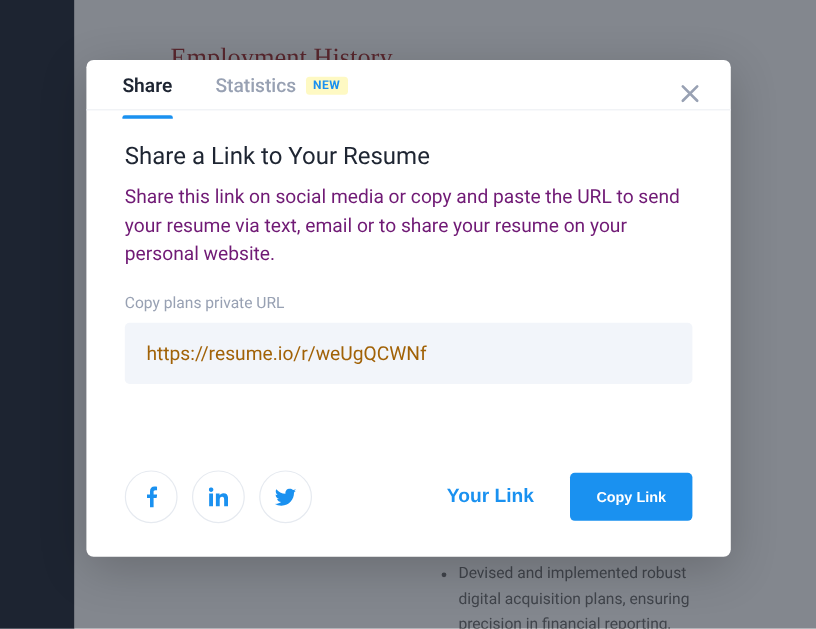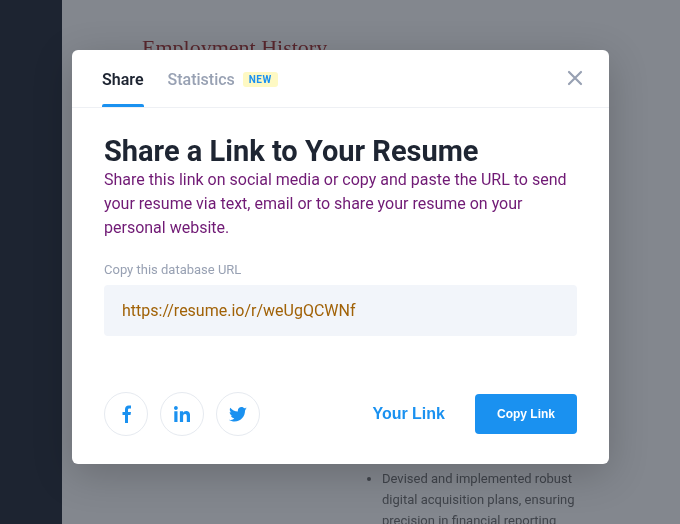--- a/index.html
+++ b/index.html
@@ -85,21 +85,22 @@
       box-shadow: 0 10px 40px rgba(0,0,0,0.2);
       display: flex;
       flex-direction: column;
     }
     .modal-tabs {
       display: flex;
       align-items: center;
       padding: 0 30px;
       border-bottom: 1px solid #eef0f4;
       position: relative;
-      height: 58px;
+      height: 42px;
+      gap: 12px;
     }
     .tab {
       font-size: 16px;
       color: #98a1b3;
       margin-right: 24px;
       padding: 18px 0 17px 0;
       cursor: pointer;
       font-weight: 500;
       position: relative;
       display: flex;
@@ -139,23 +140,24 @@
       align-items: center;
       justify-content: center;
       cursor: pointer;
       color: #98a1b3;
     }
     .modal-body {
       padding: 26px 32px 0 32px;
       flex: 1;
     }
     .modal-title {
-      font-size: 29px;
-      font-weight: 700;
+      font-size: 20px;
+      font-weight: 400;
       color: #1e2532;
+      margin-bottom: 10px;
     }
     .modal-desc {
       font-size: 16px;
       color: #701a75;
       line-height: 1.5;
       margin-bottom: 22px;
     }
     .field-label {
       font-size: 13px;
       color: #98a1b3;
@@ -254,21 +256,21 @@
     <div class="close-x">
       <svg width="18" height="18" viewBox="0 0 18 18">
         <path d="M3 3 L15 15 M15 3 L3 15" stroke="#98a1b3" stroke-width="2.2" stroke-linecap="round"></path>
       </svg>
     </div>
   </div>
 
   <div class="modal-body">
     <div class="modal-title">Share a Link to Your Resume</div>
     <div class="modal-desc">Share this link on social media or copy and paste the URL to send your resume via text, email or to share your resume on your personal website.</div>
-    <div class="field-label">Copy this database URL</div>
+    <div class="field-label">Copy plans private URL</div>
     <div class="url-box">https://resume.io/r/weUgQCWNf</div>
   </div>
 
   <div class="modal-footer">
     <div class="social">
       <div class="social-btn">
         <svg width="9" height="18" viewBox="0 0 9 18">
           <path d="M6 18V10h2.5l.5-3H6V5c0-.9.2-1.5 1.6-1.5H9V.6C8.7.5 7.8.4 6.7.4 4.5.4 3 1.8 3 4.3V7H.5v3H3v8h3z" fill="#1a91f0"></path>
         </svg>
       </div>

